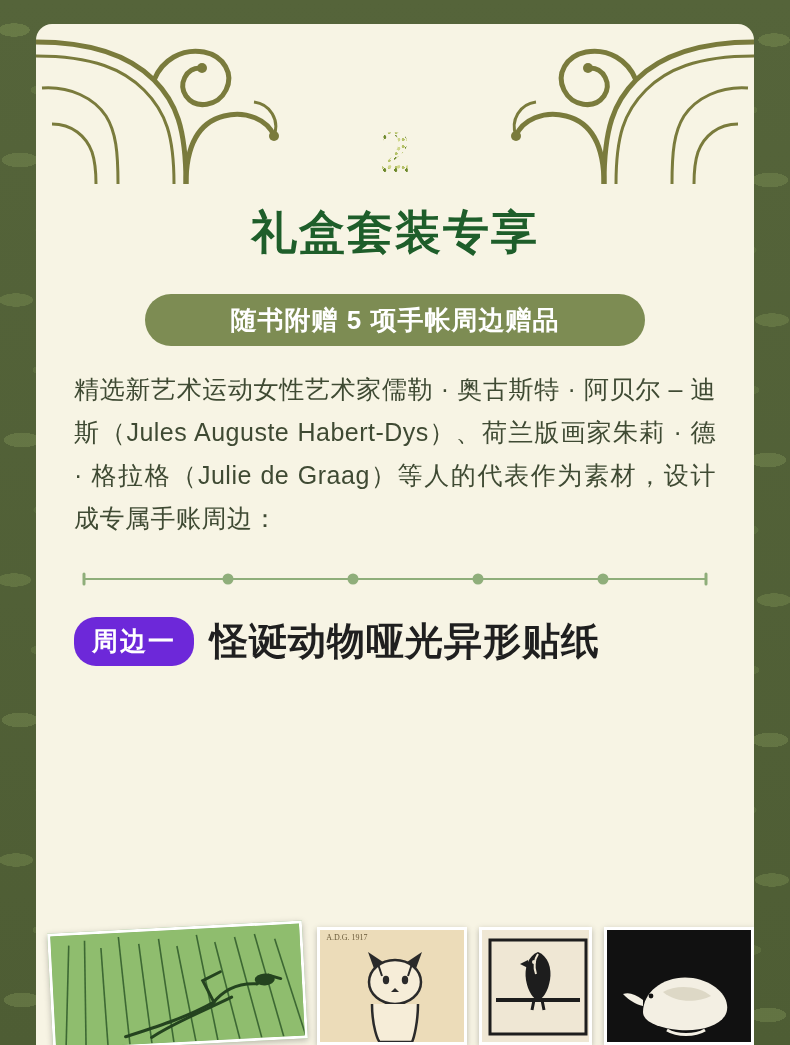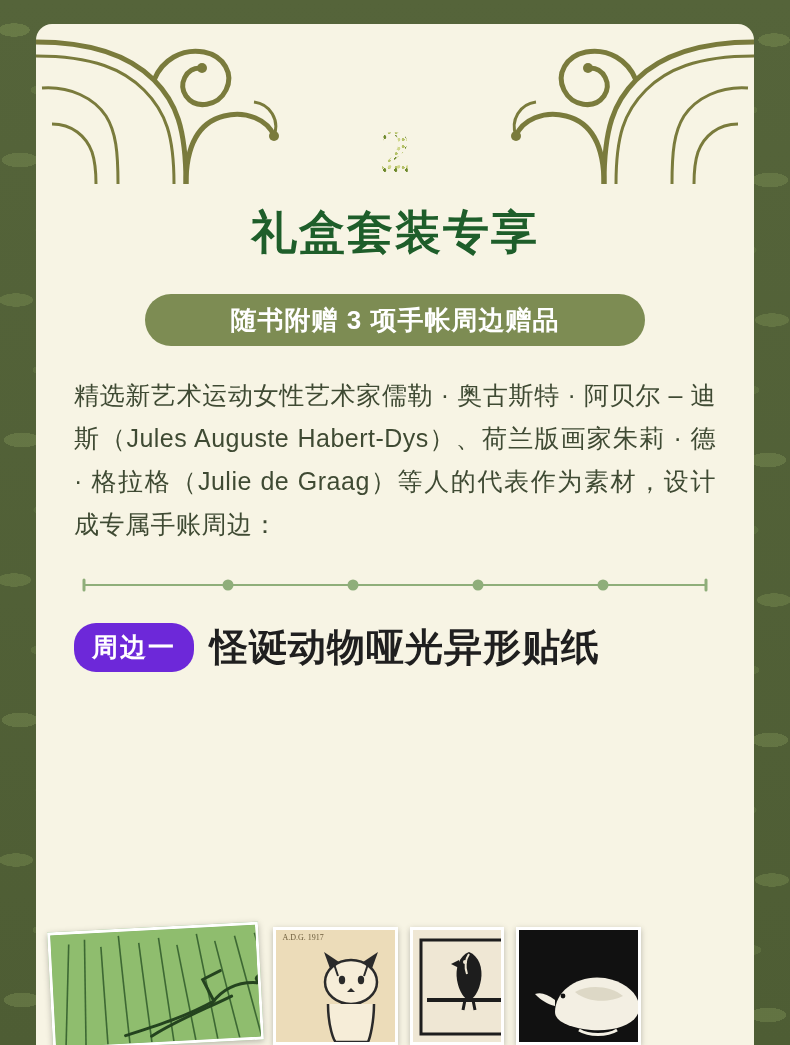--- a/index.html
+++ b/index.html
@@ -127,21 +127,21 @@
     color: #ffffff;
     font-size: 26px;
     font-weight: 700;
     letter-spacing: 1px;
     display: flex;
     align-items: center;
     justify-content: center;
   }
 
   .body-text {
-    margin: 28px 38px 0;
+    margin: 22px 38px 0;
     font-size: 25px;
     line-height: 1.72;
     color: #3f4a33;
     letter-spacing: .5px;
     text-align: justify;
   }
 
   .divider {
     margin: 30px 42px 0;
     position: relative;
@@ -168,21 +168,21 @@
     font-size: 38px;
     font-weight: 700;
     color: #1f1f1f;
     letter-spacing: 1px;
   }
 
   .sticker-row {
     position: absolute;
     left: 0;
     bottom: 0;
-    width: 605px;
+    width: 718px;
     height: 116px;
     display: flex;
     align-items: flex-end;
     gap: 12px;
     padding-left: 14px;
     box-sizing: border-box;
   }
   .sticker {
     position: relative;
     border: 3px solid #ffffff;
@@ -252,21 +252,21 @@
         <circle cx="238" cy="112" r="5"></circle>
       </g>
     </svg>
 
     <div class="content">
 
       <div class="section-number">2</div>
 
       <div class="section-title">礼盒套装专享</div>
 
-      <div class="pill-banner">随书附赠 3 项手帐周边赠品</div>
+      <div class="pill-banner">随书附赠 5 项手帐周边赠品</div>
 
       <div class="body-text">精选新艺术运动女性艺术家儒勒 · 奥古斯特 · 阿贝尔 – 迪斯（Jules Auguste Habert-Dys）、荷兰版画家朱莉 · 德 · 格拉格（Julie de Graag）等人的代表作为素材，设计成专属手账周边：</div>
 
       <div class="divider">
         <svg width="634" height="18" viewBox="0 0 634 18">
           <path d="M6,4 L6,14" stroke="#8fae7a" stroke-width="3" stroke-linecap="round"></path>
           <path d="M628,4 L628,14" stroke="#8fae7a" stroke-width="3" stroke-linecap="round"></path>
           <path d="M6,9 L628,9" stroke="#8fae7a" stroke-width="2"></path>
           <circle cx="150" cy="9" r="5.5" fill="#8fae7a"></circle>
           <circle cx="275" cy="9" r="5.5" fill="#8fae7a"></circle>

